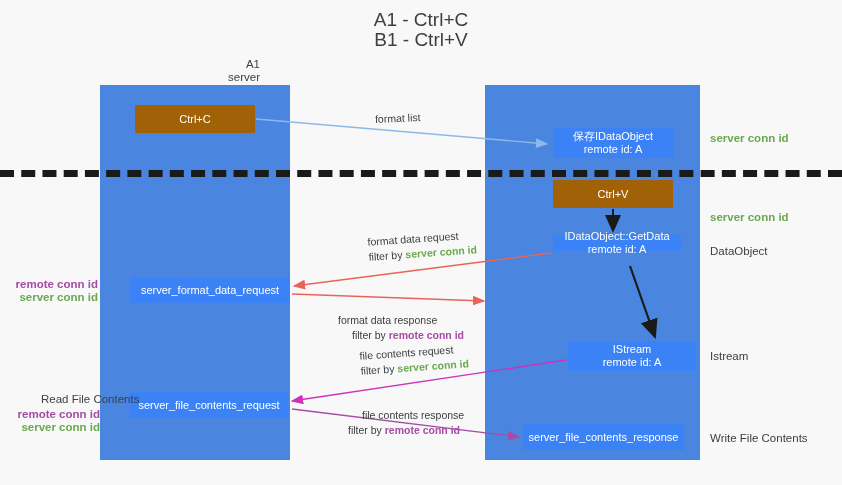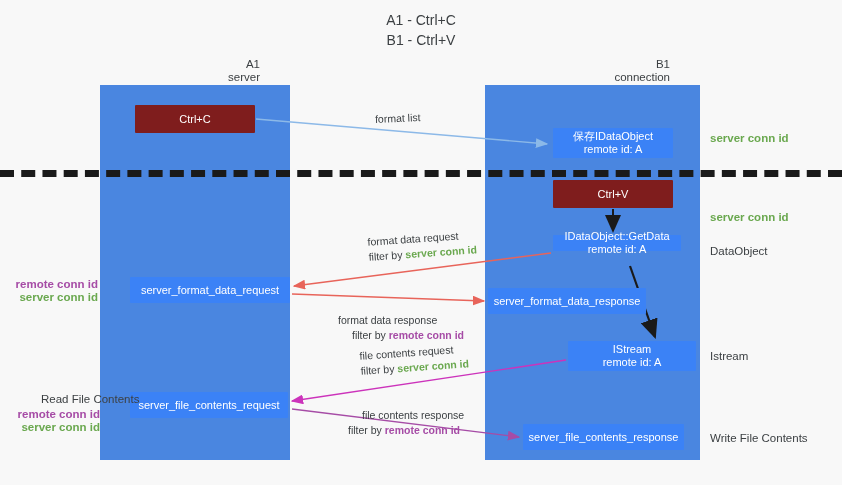--- a/index.html
+++ b/index.html
@@ -9,21 +9,21 @@
     font-family:"Liberation Sans","DejaVu Sans",sans-serif;
     overflow:hidden;
     position:relative;
   }
   #canvas{position:absolute;left:0;top:0;width:842px;height:485px;}
   .abs{position:absolute;}
 
   
   #title{
     left:0;top:10px;width:842px;text-align:center;
-    font-size:14px;color:#3c4043;line-height:20px;
+    font-size:19px;color:#3c4043;line-height:20px;
   }
 
   
   .col-head{
     font-size:11.5px;color:#3c4043;text-align:right;line-height:13px;
   }
   #head-a1{left:130px;top:58px;width:130px;}
   #head-b1{left:540px;top:58px;width:130px;}
 
   
@@ -37,21 +37,21 @@
     border-top:7px dashed #1a1a1a;
   }
 
   
   .node{
     box-sizing:border-box;
     display:flex;flex-direction:column;align-items:center;justify-content:center;
     color:#ffffff;font-size:11px;line-height:13px;text-align:center;
     border-radius:1px;
   }
-  .green{background:#7f1d1d;}
+  .green{background:#a16207;}
   .orange{background:#3b82f6;}
 
   #n-ctrlc{left:135px;top:105px;width:120px;height:28px;}
   #n-save{left:553px;top:128px;width:120px;height:30px;}
   #n-ctrlv{left:553px;top:180px;width:120px;height:28px;}
   #n-getdata{left:553px;top:235px;width:128px;height:16px;}
   #n-fmtreq{left:130px;top:277px;width:160px;height:26px;}
   #n-fmtres{left:488px;top:288px;width:158px;height:26px;}
   #n-istream{left:568px;top:341px;width:128px;height:30px;}
   #n-filereq{left:130px;top:392px;width:158px;height:26px;}
@@ -92,24 +92,20 @@
 
   <div class="abs" id="title">
     <div>A1 - Ctrl+C</div>
     <div>B1 - Ctrl+V</div>
   </div>
 
   <div class="abs col-head" id="head-a1">
     <div>A1</div>
     <div>server</div>
   </div>
-  <div class="abs col-head" id="head-b1">
-    <div>B1</div>
-    <div>connection</div>
-  </div>
 
   <div class="abs lane" id="lane-a"></div>
   <div class="abs lane" id="lane-b"></div>
 
   <svg class="abs" style="left:0;top:0;" width="842" height="485">
     <defs>
       <marker id="ah-blue" markerWidth="9" markerHeight="7" refX="8" refY="3.5" orient="auto">
         <polygon points="0 0, 9 3.5, 0 7" fill="#8cb9e8"></polygon>
       </marker>
       <marker id="ah-black" markerWidth="9" markerHeight="8" refX="8" refY="4" orient="auto">
@@ -158,23 +154,20 @@
 
   <div class="abs node orange" id="n-getdata">
     <span>IDataObject::GetData</span>
     <span>remote id: A</span>
   </div>
 
   <div class="abs node orange" id="n-fmtreq">
     <span>server_format_data_request</span>
   </div>
 
-  <div class="abs node orange" id="n-fmtres">
-    <span>server_format_data_response</span>
-  </div>
 
   <div class="abs node orange" id="n-istream">
     <span>IStream</span>
     <span>remote id: A</span>
   </div>
 
   <div class="abs node orange" id="n-fileres">
     <span>server_file_contents_response</span>
   </div>
 

